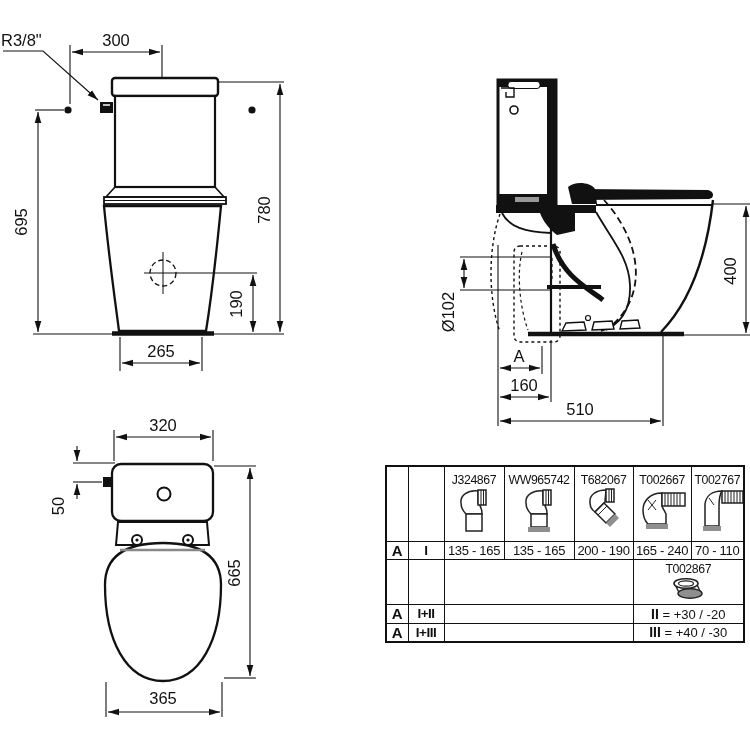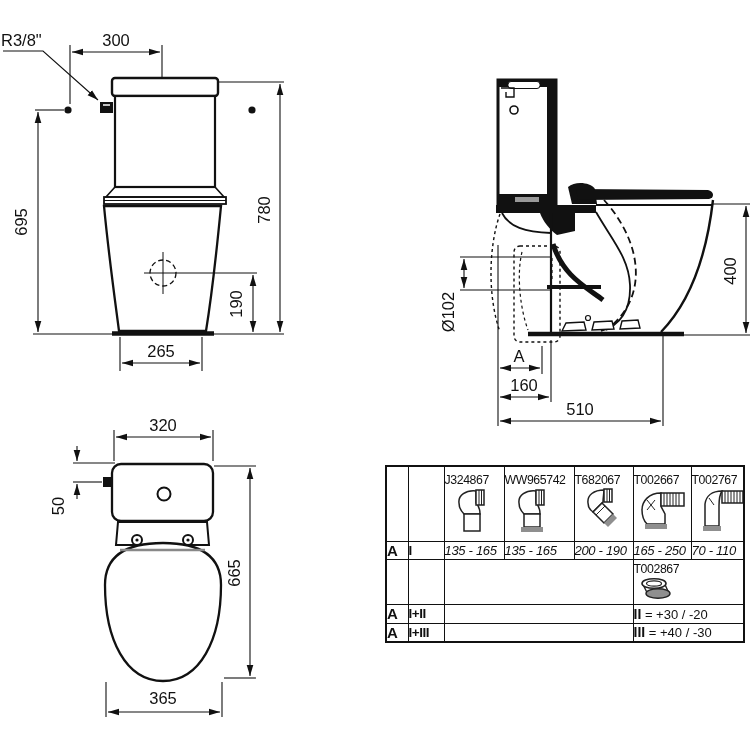--- a/index.html
+++ b/index.html
@@ -3,29 +3,29 @@
 <meta charset="utf-8">
 <style>
   html,body{margin:0;padding:0;background:#fff;}
   #canvas{position:relative;width:750px;height:750px;background:#fff;overflow:hidden;
           font-family:"Liberation Sans",sans-serif;color:#111;}
   #drawing{position:absolute;left:0;top:0;}
   .dimtext{font:16.5px "Liberation Sans",sans-serif;fill:#111;}
   
   #parts-table{position:absolute;left:385px;top:465px;border-collapse:collapse;
                table-layout:fixed;width:358px;background:#fff;}
-  #parts-table td{border:1px solid #111;padding:0;text-align:left;vertical-align:middle;
+  #parts-table td{border:1px solid #111;padding:0;text-align:center;vertical-align:middle;
                   font-family:"Liberation Sans",sans-serif;color:#111;overflow:hidden;}
   #parts-table{border:2px solid #111;}
   td.bR2{border-right-width:2px;}
   tr.sep td{border-bottom-width:2px;}
   tr.r1{height:75px;} tr.r2{height:18px;} tr.r3{height:45px;}
   tr.r4{height:19px;} tr.r5{height:46px;} tr.r6{height:19px;}
   .code{font-size:12.3px;letter-spacing:-0.4px;line-height:14px;padding-top:1px;white-space:nowrap;}
-  .range{font-size:13px;letter-spacing:-0.3px;white-space:nowrap;font-style:italic;}
+  .range{font-size:13px;letter-spacing:-0.3px;white-space:nowrap;}
   .colA{font-size:15px;font-weight:bold;}
   .colSet{font-size:13.5px;font-weight:bold;letter-spacing:-0.5px;white-space:nowrap;}
   .note{font-size:13px;white-space:nowrap;}
   .note b{font-size:14px;}
   .iconwrap{line-height:0;}
 </style>
 </head>
 <body>
 
 <div id="canvas">
@@ -283,21 +283,21 @@
         </svg>
       </div>
     </td>
   </tr>
   <tr class="r2 sep">
     <td class="colA bR2">A</td>
     <td class="colSet bR2">I</td>
     <td class="range">135 - 165</td>
     <td class="range">135 - 165</td>
     <td class="range">200 - 190</td>
-    <td class="range">165 - 250</td>
+    <td class="range">165 - 240</td>
     <td class="range">70 - 110</td>
   </tr>
   <tr class="r3">
     <td class="bR2"></td>
     <td class="bR2"></td>
     <td colspan="3"></td>
     <td colspan="2">
       <div class="code">T002867</div>
       <div class="iconwrap">
         <svg width="44" height="27" viewBox="0 0 44 26" stroke="#222" fill="none">

